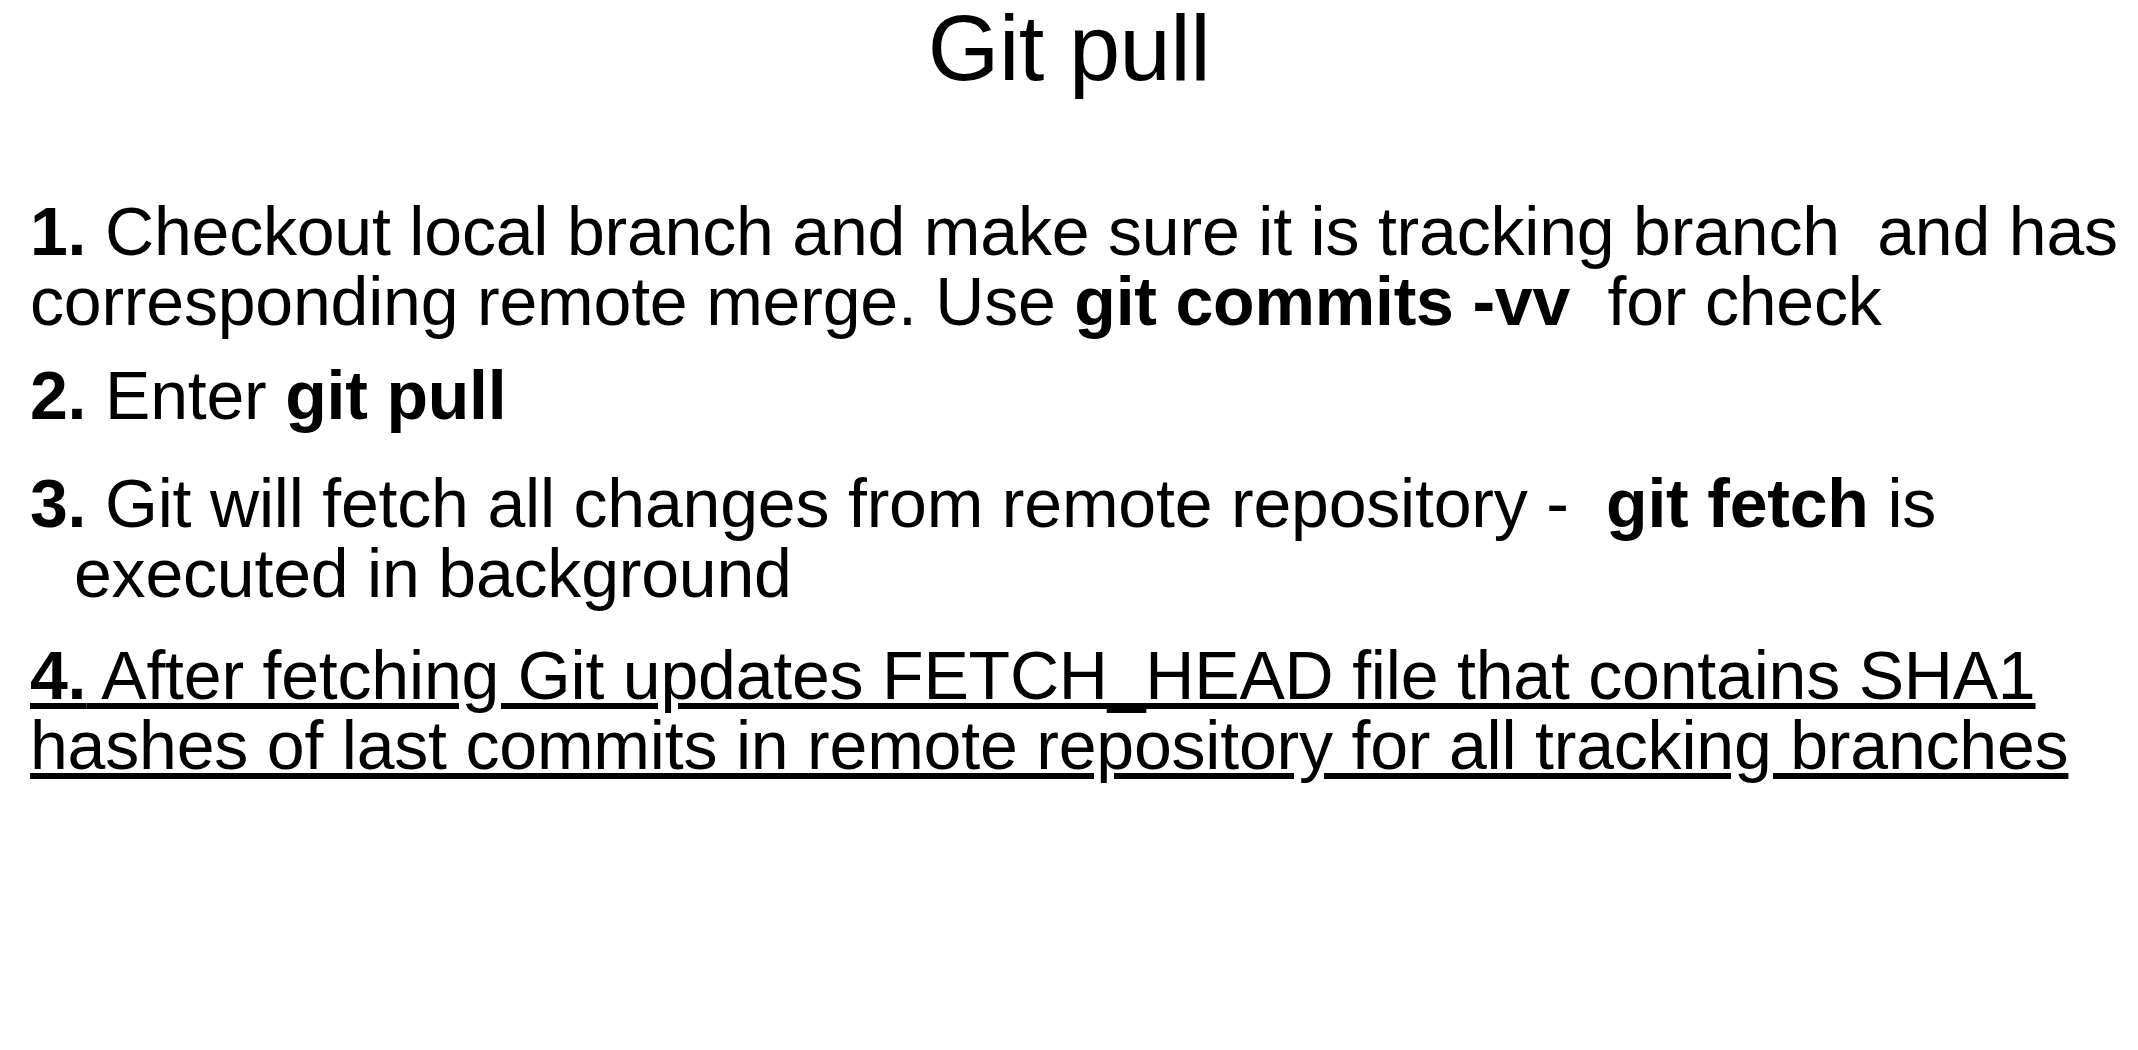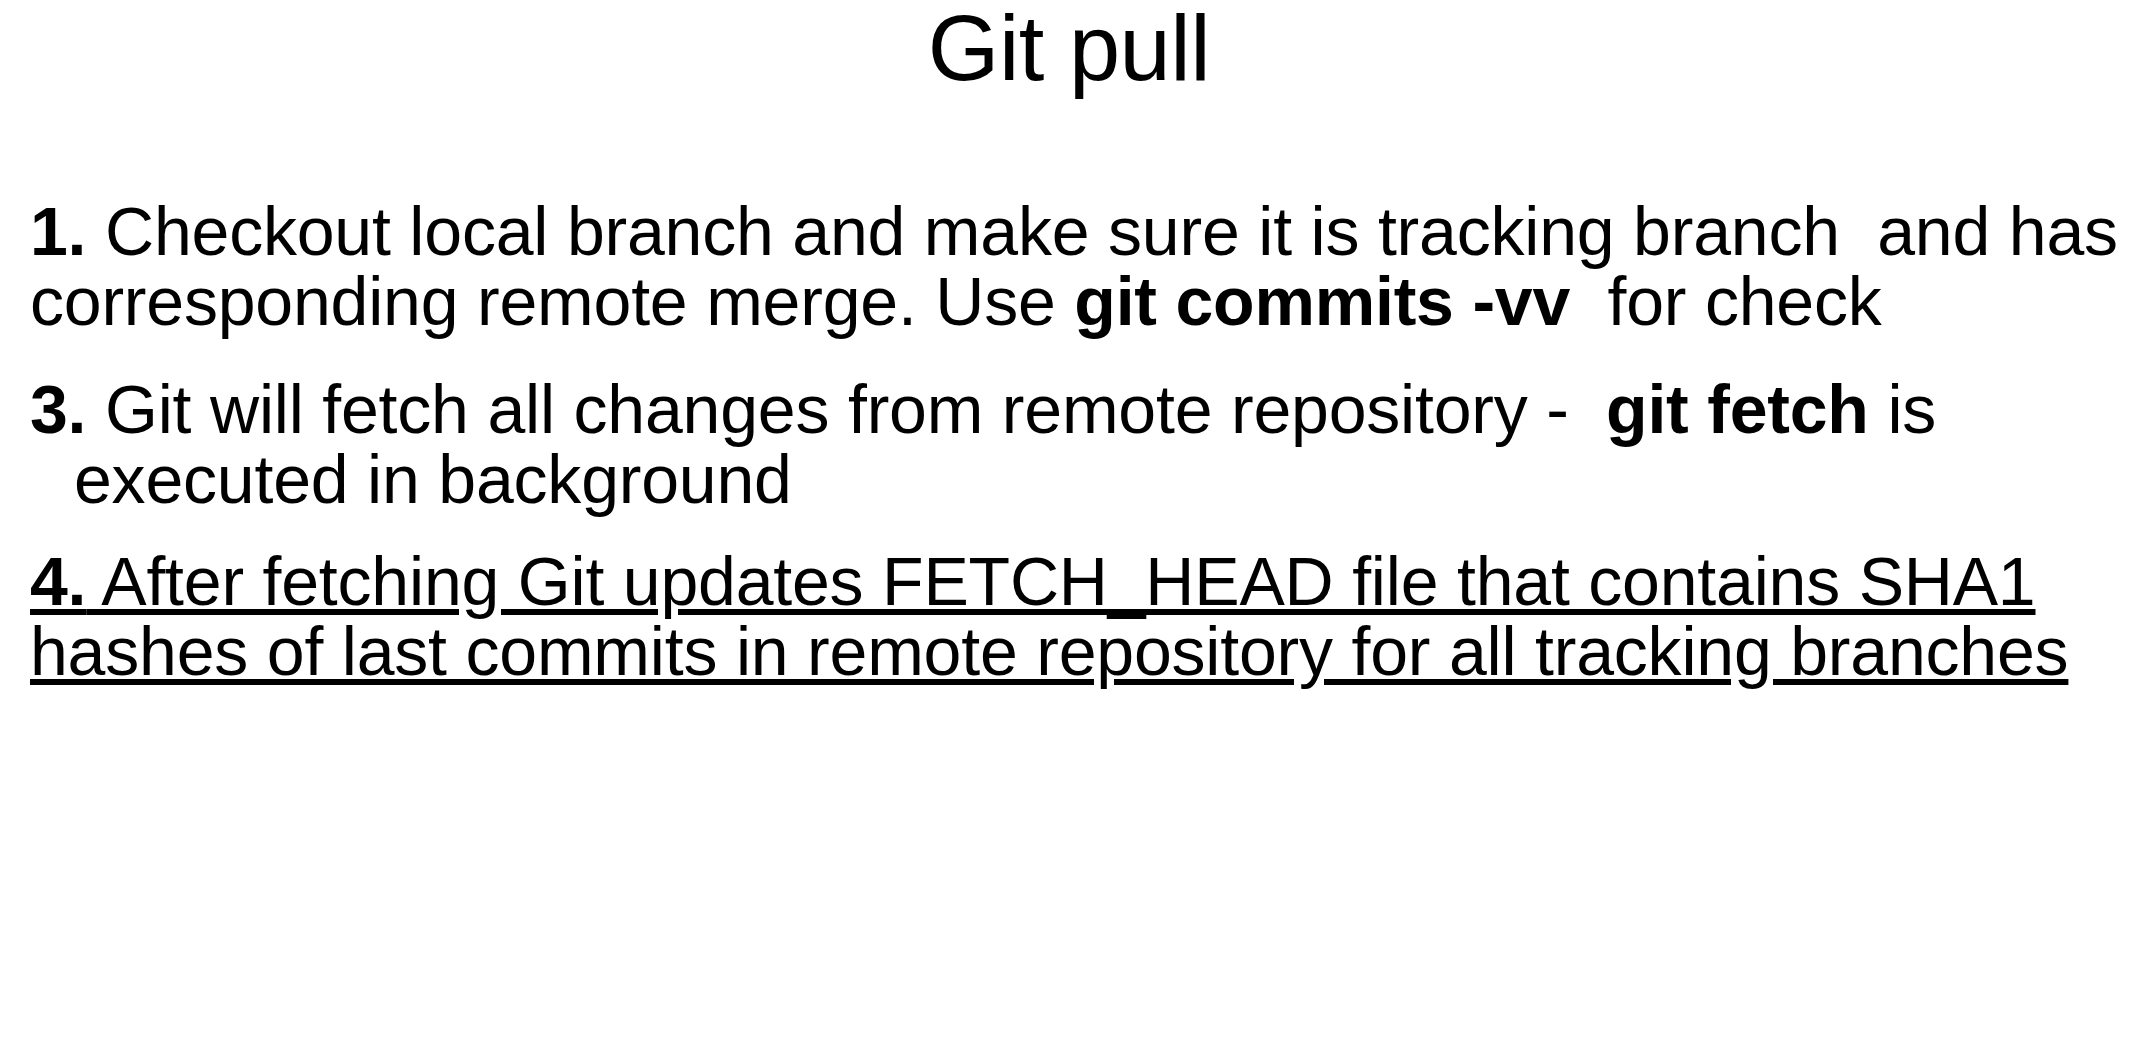--- a/index.html
+++ b/index.html
@@ -81,20 +81,23 @@
 
 <div class="slide">
 
   <div class="slide-title">Git pull</div>
 
   <div class="body-list">
     <div class="step step-1">
         <span class="ln"><span class="num">1.</span><span class="sp"> Checkout local branch and make sure it is tracking branch  and has</span></span>
         <span class="ln"><span class="sp">corresponding remote merge. Use </span><span class="code sp">git commits -vv</span><span class="sp">  for check</span></span>
       </div>
+    <div class="step step-2">
+        <span class="ln"><span class="num">2.</span><span class="sp"> Enter </span><span class="code sp">git pull</span></span>
+      </div>
     <div class="step step-3">
         <span class="ln"><span class="num">3.</span><span class="sp"> Git will fetch all changes from remote repository -  </span><span class="code sp">git fetch</span><span class="sp"> is</span></span>
         <span class="ln indent"><span class="sp">executed in background</span></span>
       </div>
     <div class="step step-4">
         <span class="ln"><span class="num">4.</span><span class="sp"> After fetching Git updates FETCH_HEAD file that contains SHA1</span></span>
         <span class="ln"><span class="sp">hashes of last commits in remote repository for all tracking branches</span></span>
       </div>
   </div>
 

